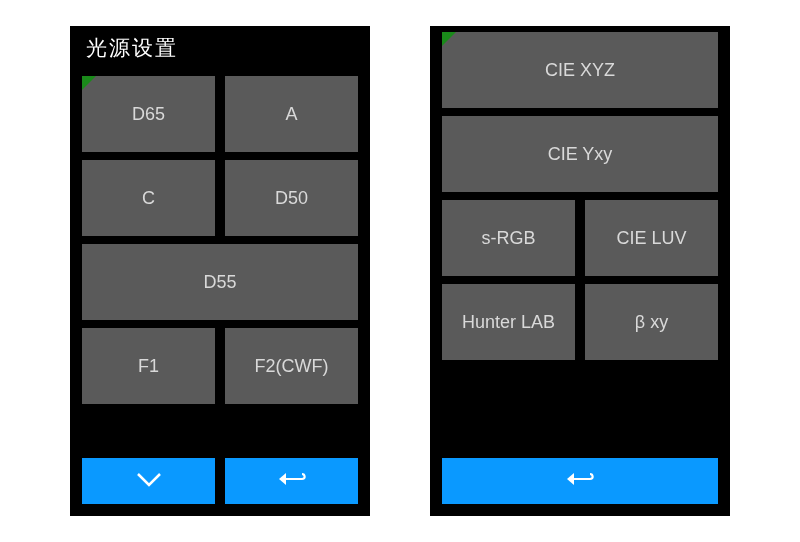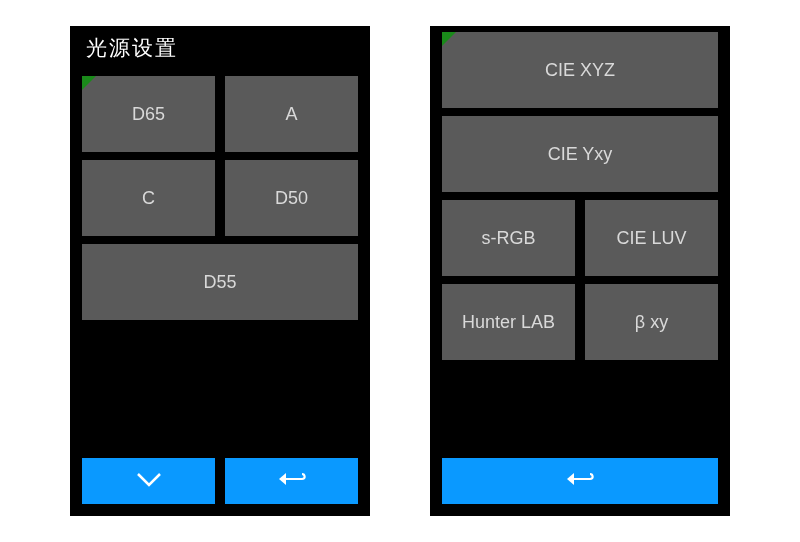--- a/index.html
+++ b/index.html
@@ -59,20 +59,24 @@
         <div class="cell">D65</div>
         <div class="cell">A</div>
       </div>
       <div class="row">
         <div class="cell">C</div>
         <div class="cell">D50</div>
       </div>
       <div class="row">
         <div class="cell">D55</div>
       </div>
+      <div class="row">
+        <div class="cell">F1</div>
+        <div class="cell">F2(CWF)</div>
+      </div>
     </div>
     <div class="footer">
       <div class="footer-btn">
         <span>
           <svg viewBox="0 0 34 26">
               <path d="M6 8 L17 19 L28 8" fill="none" stroke="#fff" stroke-width="2.5"></path>
             </svg>
         </span>
       </div>
       <div class="footer-btn">

